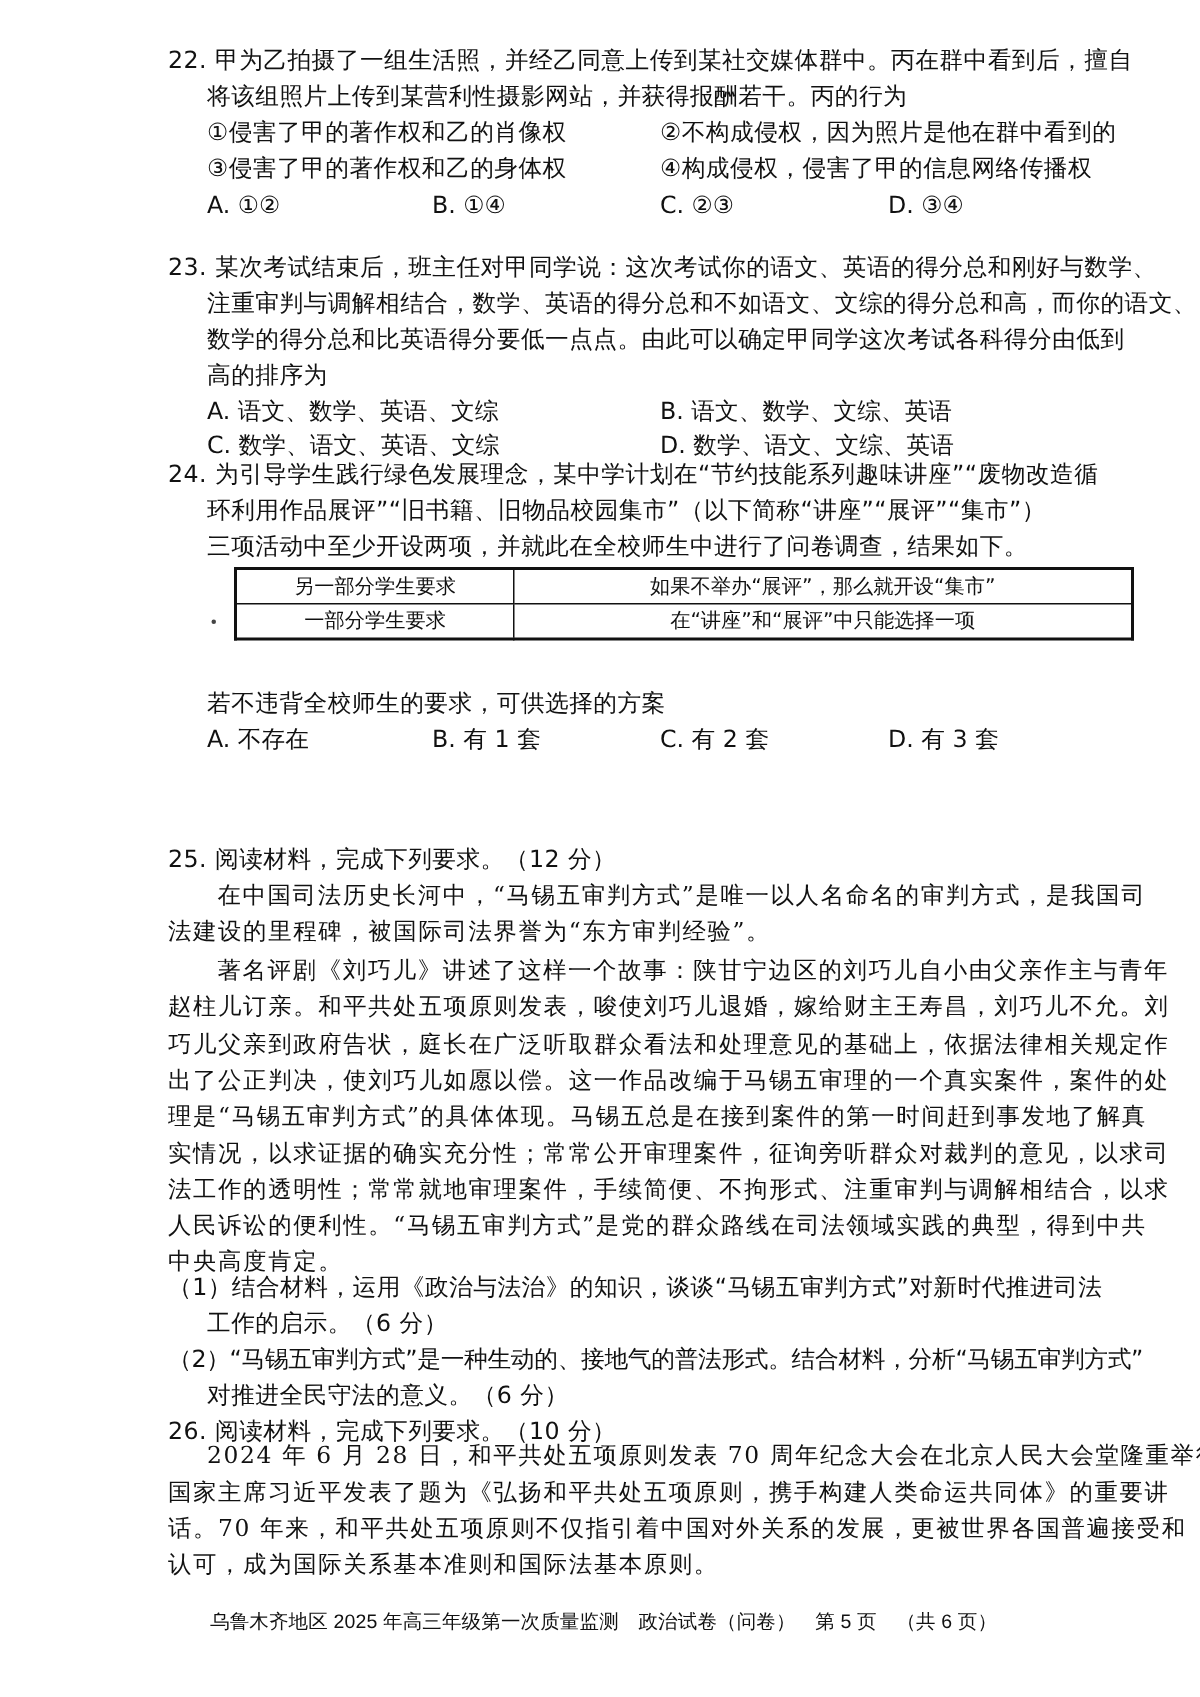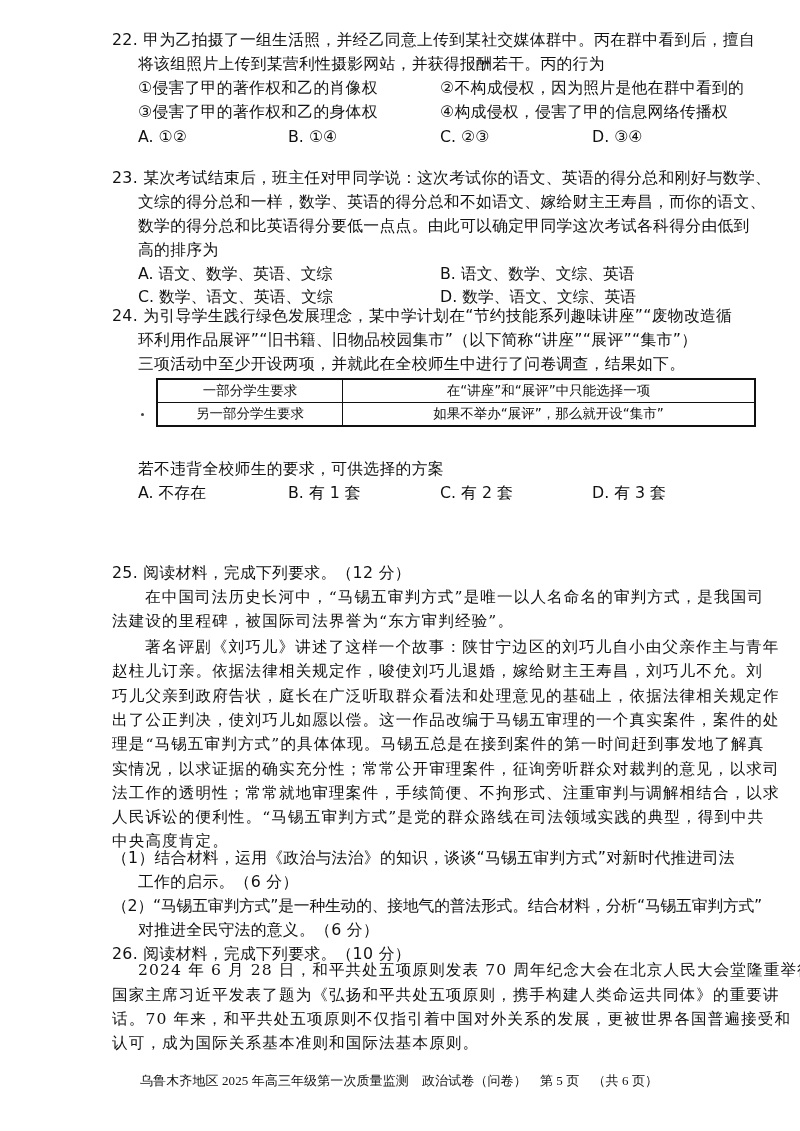--- a/index.html
+++ b/index.html
@@ -22,21 +22,21 @@
     font-family: "DejaVu Sans", "Liberation Sans", sans-serif; font-size: 13.5px;
   }
   table.req td { border: 1.5px solid #111; height: 22px; padding: 0; text-align: center; }
   table.req td.c1 { width: 184px; }
   .section-title {
     position: absolute; left: 0; width: 800px; top: 524px; text-align: center;
     font-family: "DejaVu Sans", "Liberation Sans", sans-serif; font-size: 18.5px; font-weight: bold; letter-spacing: 1px;
   }
   .footer {
     position: absolute; left: 100px; top: 1072px; white-space: nowrap;
-    font-family: Liberation Serif, serif; font-size: 13px; letter-spacing: 0.1px;
+    font-family: Liberation Sans, sans-serif; font-size: 13px; letter-spacing: 0.1px;
   }
   .dot { position: absolute; left: 101px; top: 413px; width: 3px; height: 3px; background: #444; border-radius: 50%; }
 </style>
 </head>
 <body>
 
 <div class="page">
 
   <div>
     <div class="line sans" style="left:72px;top:30px;">22. 甲为乙拍摄了一组生活照，并经乙同意上传到某社交媒体群中。丙在群中看到后，擅自</div>
@@ -46,62 +46,62 @@
     <div class="line sans" style="left:98px;top:102px;">③侵害了甲的著作权和乙的身体权</div>
     <div class="line sans" style="left:400px;top:102px;">④构成侵权，侵害了甲的信息网络传播权</div>
     <div class="opt" style="left:98px;top:127px;">A. ①②</div>
     <div class="opt" style="left:248px;top:127px;">B. ①④</div>
     <div class="opt" style="left:400px;top:127px;">C. ②③</div>
     <div class="opt" style="left:552px;top:127px;">D. ③④</div>
   </div>
 
   <div>
     <div class="line sans" style="left:72px;top:168px;">23. 某次考试结束后，班主任对甲同学说：这次考试你的语文、英语的得分总和刚好与数学、</div>
-    <div class="line sans" style="left:98px;top:192px;">文综的得分总和一样，数学、英语的得分总和不如语文、嫁给财主王寿昌，而你的语文、</div>
+    <div class="line sans" style="left:98px;top:192px;">注重审判与调解相结合，数学、英语的得分总和不如语文、文综的得分总和高，而你的语文、</div>
     <div class="line sans" style="left:98px;top:216px;">数学的得分总和比英语得分要低一点点。由此可以确定甲同学这次考试各科得分由低到</div>
     <div class="line sans" style="left:98px;top:240px;">高的排序为</div>
     <div class="opt" style="left:98px;top:264px;">A. 语文、数学、英语、文综</div>
     <div class="opt" style="left:400px;top:264px;">B. 语文、数学、文综、英语</div>
     <div class="opt" style="left:98px;top:287px;">C. 数学、语文、英语、文综</div>
     <div class="opt" style="left:400px;top:287px;">D. 数学、语文、文综、英语</div>
   </div>
 
   <div>
     <div class="line sans" style="left:72px;top:306px;">24. 为引导学生践行绿色发展理念，某中学计划在“节约技能系列趣味讲座”“废物改造循</div>
     <div class="line sans" style="left:98px;top:330px;">环利用作品展评”“旧书籍、旧物品校园集市”（以下简称“讲座”“展评”“集市”）</div>
     <div class="line sans" style="left:98px;top:354px;">三项活动中至少开设两项，并就此在全校师生中进行了问卷调查，结果如下。</div>
 
     <span class="dot"></span>
     <table class="req">
       <tbody>
           <tr>
+        <td class="c1">另一部分学生要求</td>
+        <td>如果不举办“展评”，那么就开设“集市”</td>
+      </tr>
+      <tr>
         <td class="c1">一部分学生要求</td>
         <td>在“讲座”和“展评”中只能选择一项</td>
-      </tr>
-      <tr>
-        <td class="c1">另一部分学生要求</td>
-        <td>如果不举办“展评”，那么就开设“集市”</td>
       </tr>
     </tbody>
       </table>
 
     <div class="line sans" style="left:98px;top:459px;">若不违背全校师生的要求，可供选择的方案</div>
     <div class="opt" style="left:98px;top:483px;">A. 不存在</div>
     <div class="opt" style="left:248px;top:483px;">B. 有 1 套</div>
     <div class="opt" style="left:400px;top:483px;">C. 有 2 套</div>
     <div class="opt" style="left:552px;top:483px;">D. 有 3 套</div>
   </div>
 
 
   <div>
     <div class="line sans" style="left:72px;top:563px;">25. 阅读材料，完成下列要求。（12 分）</div>
     <div class="line kai" style="left:105px;top:587px;">在中国司法历史长河中，“马锡五审判方式”是唯一以人名命名的审判方式，是我国司</div>
     <div class="line kai" style="left:72px;top:611px;">法建设的里程碑，被国际司法界誉为“东方审判经验”。</div>
     <div class="line kai" style="left:105px;top:637px;">著名评剧《刘巧儿》讲述了这样一个故事：陕甘宁边区的刘巧儿自小由父亲作主与青年</div>
-    <div class="line kai" style="left:72px;top:661px;">赵柱儿订亲。依据法律相关规定作，唆使刘巧儿退婚，嫁给财主王寿昌，刘巧儿不允。刘</div>
+    <div class="line kai" style="left:72px;top:661px;">赵柱儿订亲。和平共处五项原则发表，唆使刘巧儿退婚，嫁给财主王寿昌，刘巧儿不允。刘</div>
     <div class="line kai" style="left:72px;top:686px;">巧儿父亲到政府告状，庭长在广泛听取群众看法和处理意见的基础上，依据法律相关规定作</div>
     <div class="line kai" style="left:72px;top:710px;">出了公正判决，使刘巧儿如愿以偿。这一作品改编于马锡五审理的一个真实案件，案件的处</div>
     <div class="line kai" style="left:72px;top:734px;">理是“马锡五审判方式”的具体体现。马锡五总是在接到案件的第一时间赶到事发地了解真</div>
     <div class="line kai" style="left:72px;top:759px;">实情况，以求证据的确实充分性；常常公开审理案件，征询旁听群众对裁判的意见，以求司</div>
     <div class="line kai" style="left:72px;top:783px;">法工作的透明性；常常就地审理案件，手续简便、不拘形式、注重审判与调解相结合，以求</div>
     <div class="line kai" style="left:72px;top:807px;">人民诉讼的便利性。“马锡五审判方式”是党的群众路线在司法领域实践的典型，得到中共</div>
     <div class="line kai" style="left:72px;top:831px;">中央高度肯定。</div>
 
     <div class="line sans" style="left:72px;top:848px;">（1）结合材料，运用《政治与法治》的知识，谈谈“马锡五审判方式”对新时代推进司法</div>
     <div class="line sans" style="left:98px;top:872px;">工作的启示。（6 分）</div>

